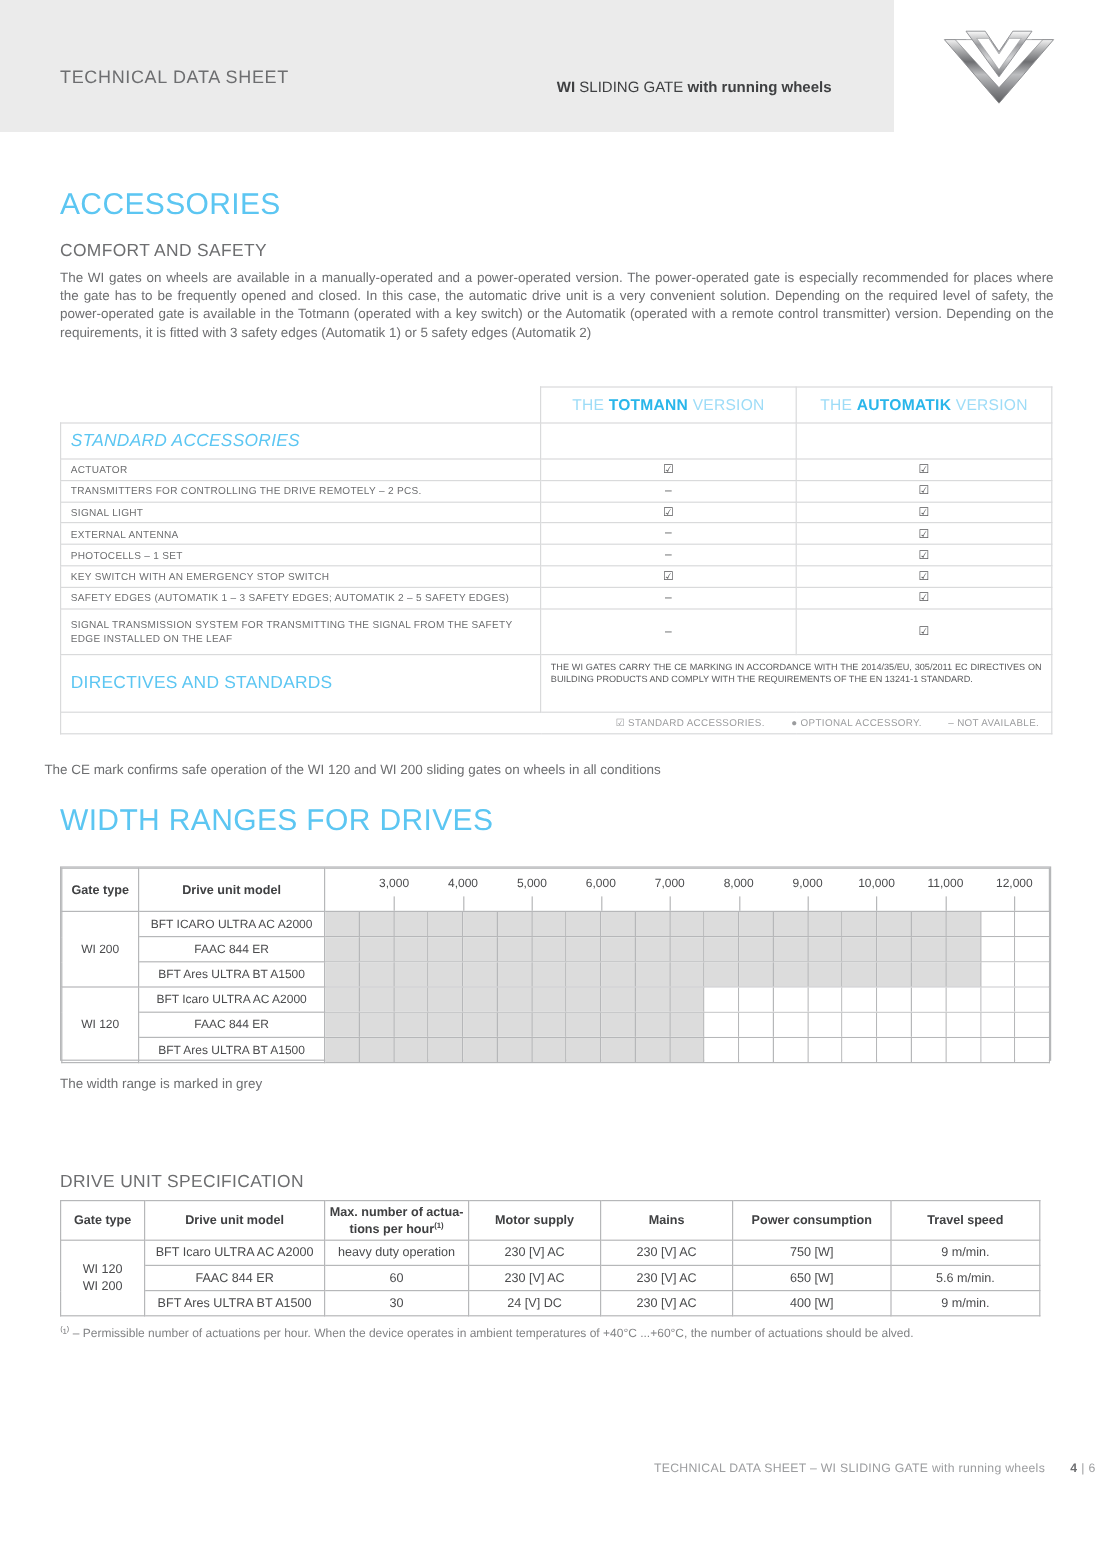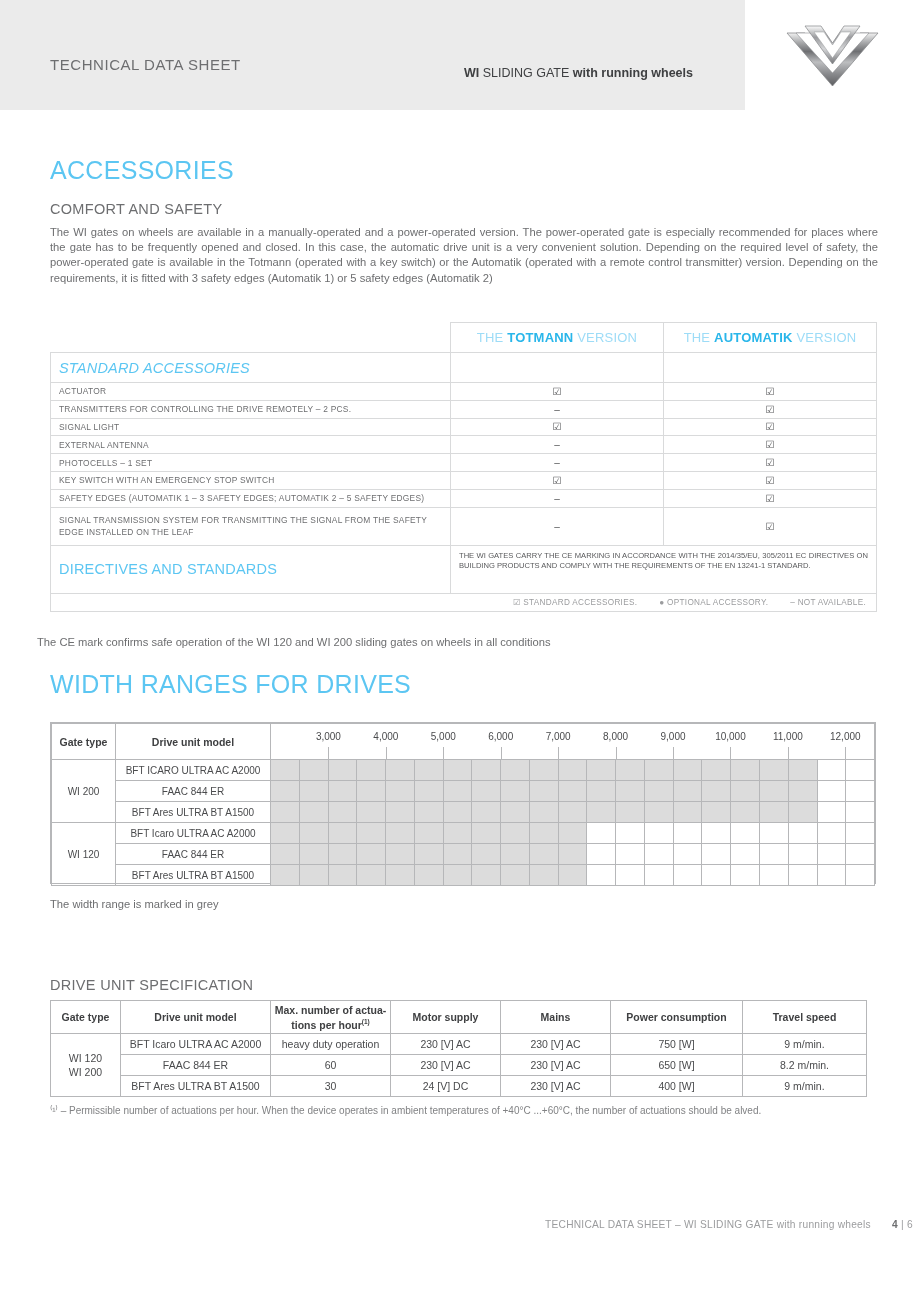--- a/index.html
+++ b/index.html
@@ -581,21 +581,21 @@
       <td>230 [V] AC</td>
       <td>750 [W]</td>
       <td>9 m/min.</td>
     </tr>
     <tr>
       <td>FAAC 844 ER</td>
       <td>60</td>
       <td>230 [V] AC</td>
       <td>230 [V] AC</td>
       <td>650 [W]</td>
-      <td>8.2 m/min.</td>
+      <td>5.6 m/min.</td>
     </tr>
     <tr>
       <td>BFT Ares ULTRA BT A1500</td>
       <td>30</td>
       <td>24 [V] DC</td>
       <td>230 [V] AC</td>
       <td>400 [W]</td>
       <td>9 m/min.</td>
     </tr>
   </tbody>

